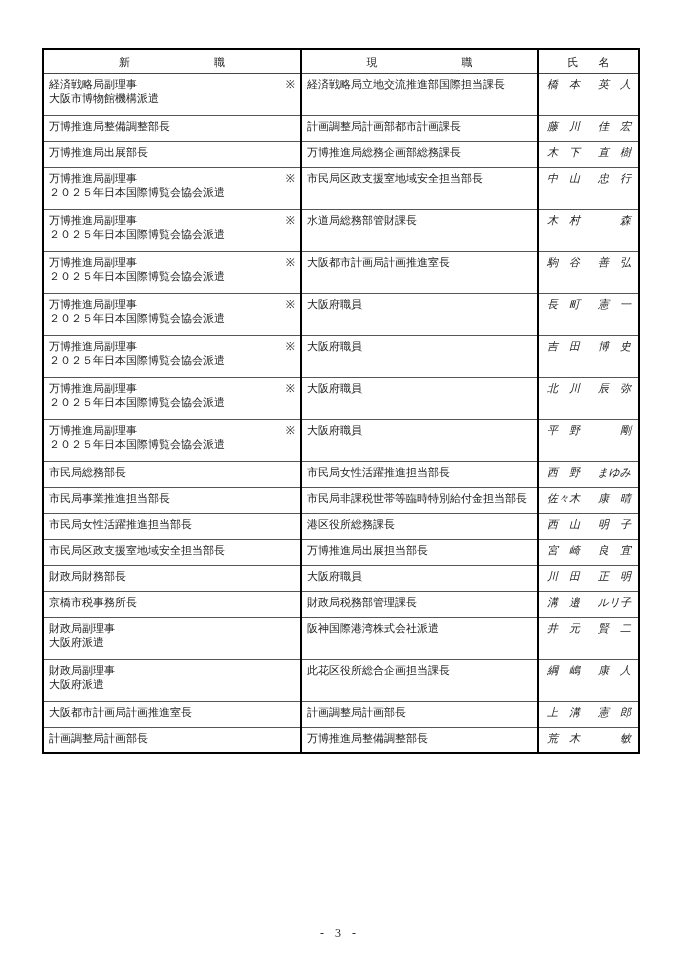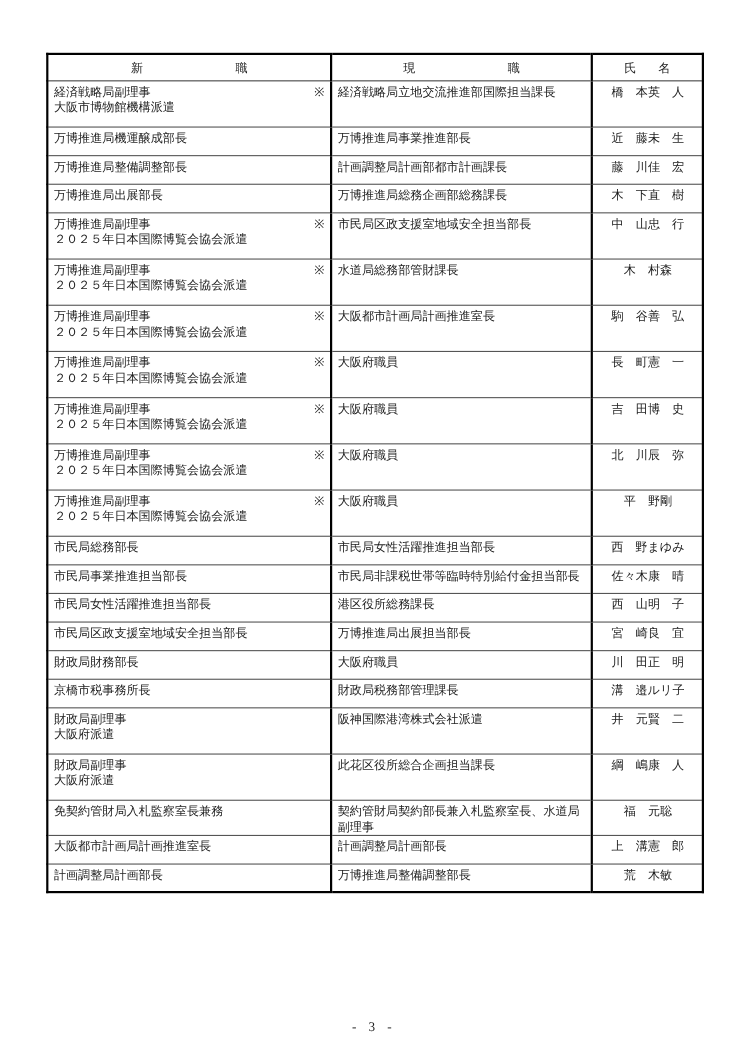--- a/index.html
+++ b/index.html
@@ -46,22 +46,23 @@
   .hpair.narrow { gap: 20px; }
 
   .mark {
     position: absolute;
     top: 3px; right: 5px;
     font-size: 11px;
   }
   td.name-cell { padding: 3px 0 0 0; }
   .namewrap {
     display: flex;
-    justify-content: center;
+    justify-content: space-between;
     padding: 0 7px 0 8px;
+    font-style: italic;
   }
   .shin-line { white-space: nowrap; }
   .gen-text { display: block; }
 
   .footer {
     position: absolute;
     left: 0; top: 926px;
     width: 680px;
     text-align: center;
     font-size: 12px;
@@ -113,34 +114,20 @@
           </td>
           <td class="name-cell">
             <div class="namewrap">
               <span>橋　本</span>
               <span>英　人</span>
             </div>
           </td>
         </tr>
         <tr>
           <td class="sep-r">
-            <div class="shin-line">万博推進局機運醸成部長</div>
-          </td>
-          <td class="sep-r">
-            <span class="gen-text">万博推進局事業推進部長</span>
-          </td>
-          <td class="name-cell">
-            <div class="namewrap">
-              <span>近　藤</span>
-              <span>未　生</span>
-            </div>
-          </td>
-        </tr>
-        <tr>
-          <td class="sep-r">
             <div class="shin-line">万博推進局整備調整部長</div>
           </td>
           <td class="sep-r">
             <span class="gen-text">計画調整局計画部都市計画課長</span>
           </td>
           <td class="name-cell">
             <div class="namewrap">
               <span>藤　川</span>
               <span>佳　宏</span>
             </div>
@@ -381,34 +368,20 @@
           </td>
           <td class="name-cell">
             <div class="namewrap">
               <span>綱　嶋</span>
               <span>康　人</span>
             </div>
           </td>
         </tr>
         <tr>
           <td class="sep-r">
-            <div class="shin-line">免契約管財局入札監察室長兼務</div>
-          </td>
-          <td class="sep-r">
-            <span class="gen-text">契約管財局契約部長兼入札監察室長、水道局副理事</span>
-          </td>
-          <td class="name-cell">
-            <div class="namewrap">
-              <span>福　元</span>
-              <span>聡</span>
-            </div>
-          </td>
-        </tr>
-        <tr>
-          <td class="sep-r">
             <div class="shin-line">大阪都市計画局計画推進室長</div>
           </td>
           <td class="sep-r">
             <span class="gen-text">計画調整局計画部長</span>
           </td>
           <td class="name-cell">
             <div class="namewrap">
               <span>上　溝</span>
               <span>憲　郎</span>
             </div>

